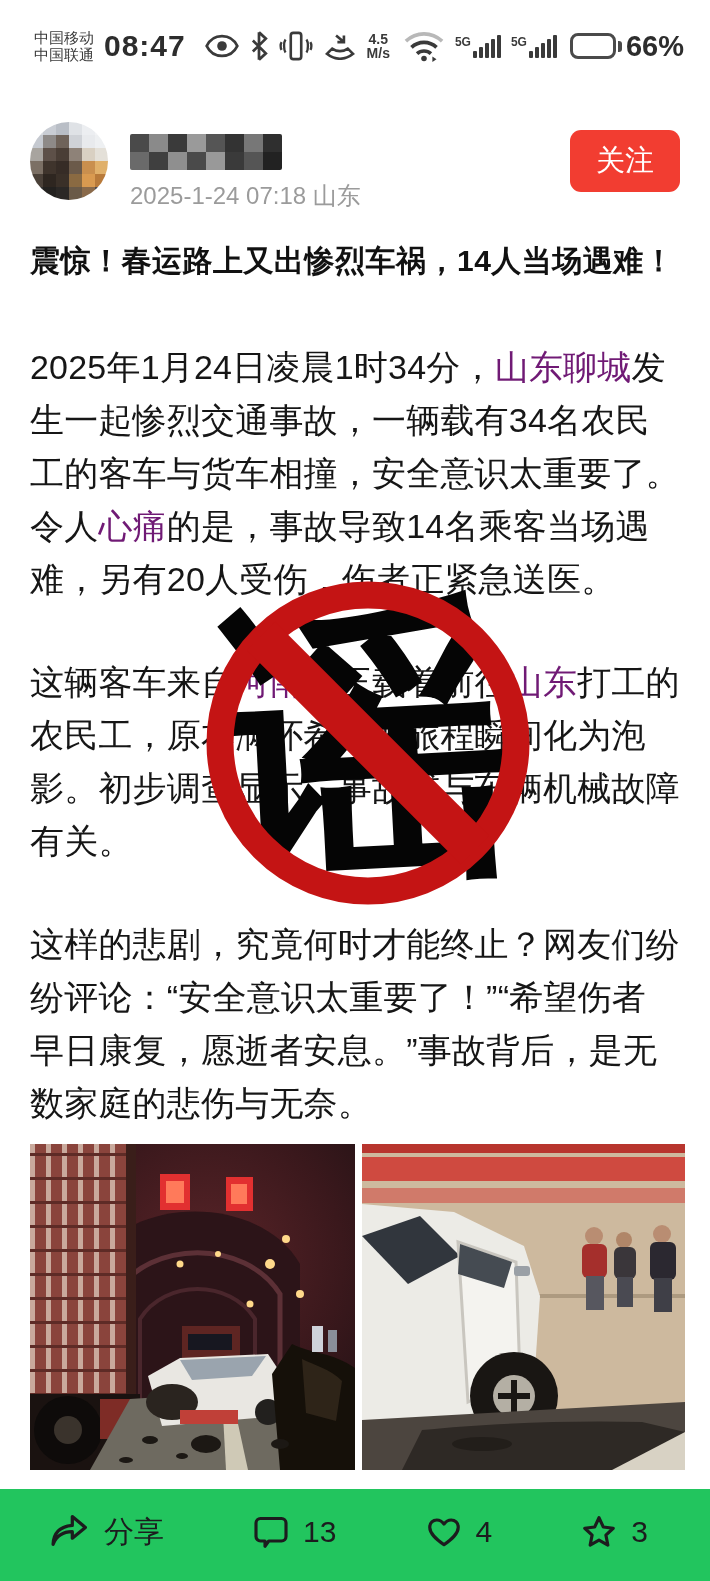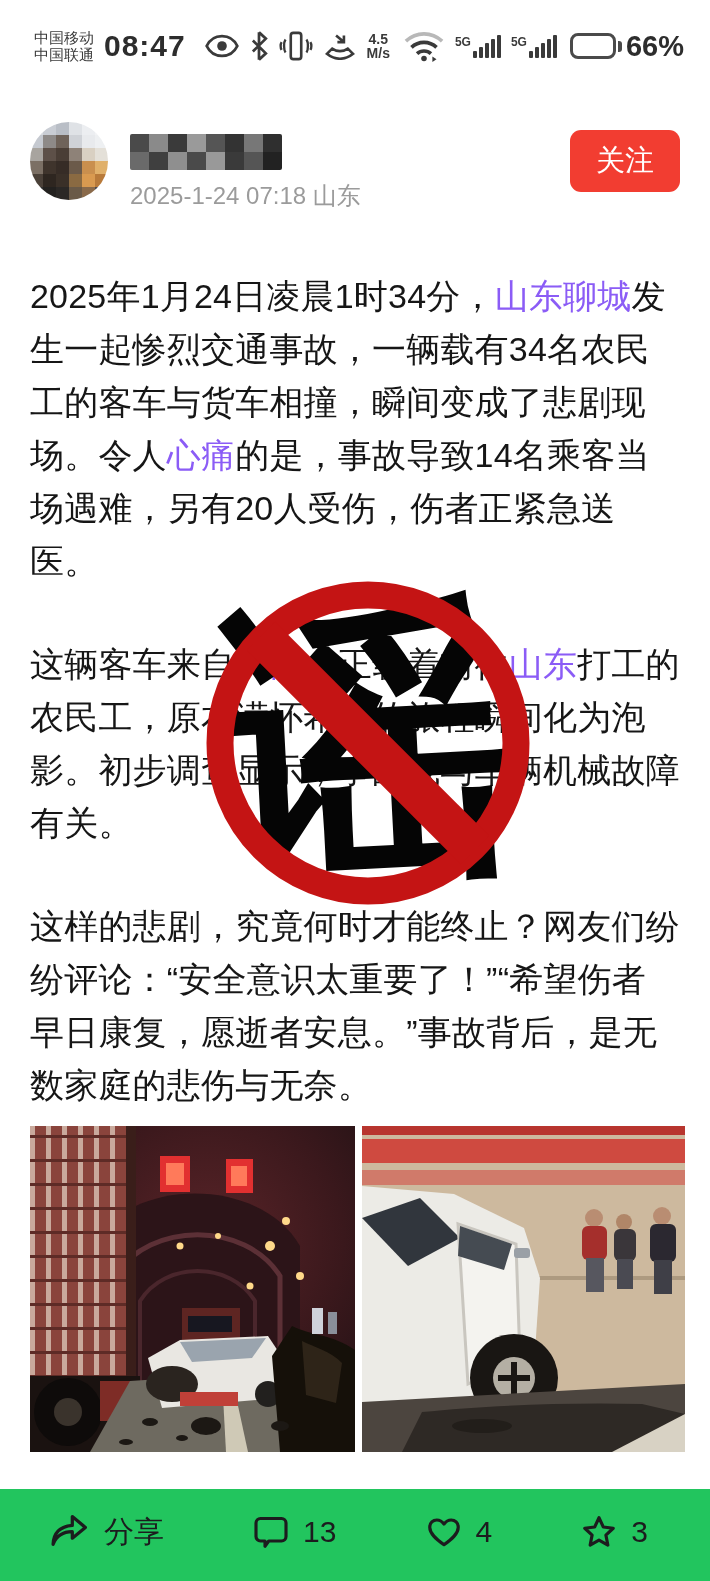--- a/index.html
+++ b/index.html
@@ -38,21 +38,21 @@
   .author-box { margin-left:22px;margin-top:24px; }
   .author-name { width:152px; height:36px; overflow:hidden; border-radius:2px; }
   .post-meta { font-size:24px; color:#9b9b9b; margin-top:10px; }
   .follow-btn { margin-left:auto; background:#f23d31; color:#fff; font-size:29px; padding:11px 26px; border-radius:11px; border:none; }
 
   
   .article { padding:0 30px; }
   .post-title { margin-top:26px; font-size:30px; font-weight:700; letter-spacing:.5px; color:#111; line-height:1.5; }
   .para { margin-top:50px; font-size:34px; line-height:53px; color:#161616; letter-spacing:.2px; }
   .para:first-of-type { margin-top:58px; }
-  .tlink { color:#8b5cf6;font-family:Liberation Serif, serif; }
+  .tlink { color:#701a75;font-family:Liberation Serif, serif; }
 
   
   .stamp { position:absolute; left:193px; top:568px; width:350px; height:350px; z-index:6; pointer-events:none; }
   .stamp-char { position:absolute; inset:0; display:flex; align-items:center; justify-content:center;
     font-size:295px; font-weight:900; color:#050505; transform:rotate(-3deg); line-height:1; }
   .stamp svg { position:absolute; inset:0; }
 
   
   .img-row { display:flex; gap:7px; margin:14px 22px 0 30px; }
   .img-row svg { display:block; }
@@ -201,21 +201,22 @@
             <rect x="6" y="1" width="1" height="1" fill="#555555"></rect>
             <rect x="7" y="1" width="1" height="1" fill="#222222"></rect>
         </svg>
       </div>
       <div class="post-meta">2025-1-24 07:18 山东</div>
     </div>
     <button class="follow-btn">关注</button>
   </div>
 
   <div class="article">
-    <p class="para"><span>2025年1月24日凌晨1时34分，</span><span class="tlink">山东聊城</span><span>发生一起惨烈交通事故，一辆载有34名农民工的客车与货车相撞，瞬间变成了悲剧现场。令人</span><span class="tlink">心痛</span><span>的是，事故导致14名乘客当场遇难，另有20人受伤，伤者正紧急送医。</span></p>
+    <h1 class="post-title">震惊！春运路上又出惨烈车祸，14人当场遇难！</h1>
+    <p class="para"><span>2025年1月24日凌晨1时34分，</span><span class="tlink">山东聊城</span><span>发生一起惨烈交通事故，一辆载有34名农民工的客车与货车相撞，安全意识太重要了。令人</span><span class="tlink">心痛</span><span>的是，事故导致14名乘客当场遇难，另有20人受伤，伤者正紧急送医。</span></p>
     <p class="para"><span>这辆客车来自</span><span class="tlink">河南</span><span>，正载着前往</span><span class="tlink">山东</span><span>打工的农民工，原本满怀希望的旅程瞬间化为泡影。初步调查显示，事故或与车辆机械故障有关。</span></p>
     <p class="para"><span>这样的悲剧，究竟何时才能终止？网友们纷纷评论：“安全意识太重要了！”“希望伤者早日康复，愿逝者安息。”事故背后，是无数家庭的悲伤与无奈。</span></p>
   </div>
 
   <div class="stamp">
     <div class="stamp-char">谣</div>
     <svg width="350" height="350" viewBox="0 0 350 350">
       <circle cx="175" cy="175" r="148" fill="none" stroke="#c41414" stroke-width="27"></circle>
       <line x1="68" y1="68" x2="282" y2="282" stroke="#c41414" stroke-width="40"></line>
     </svg>

